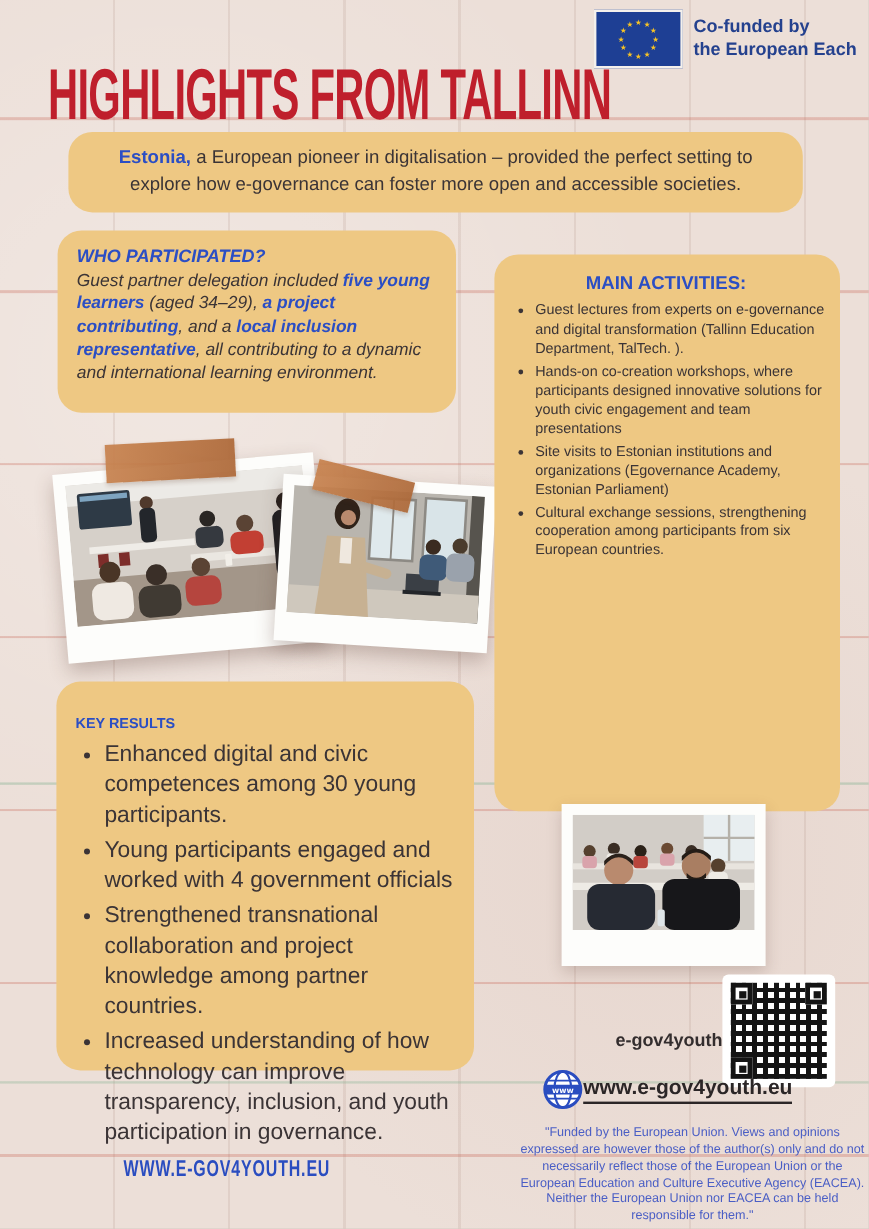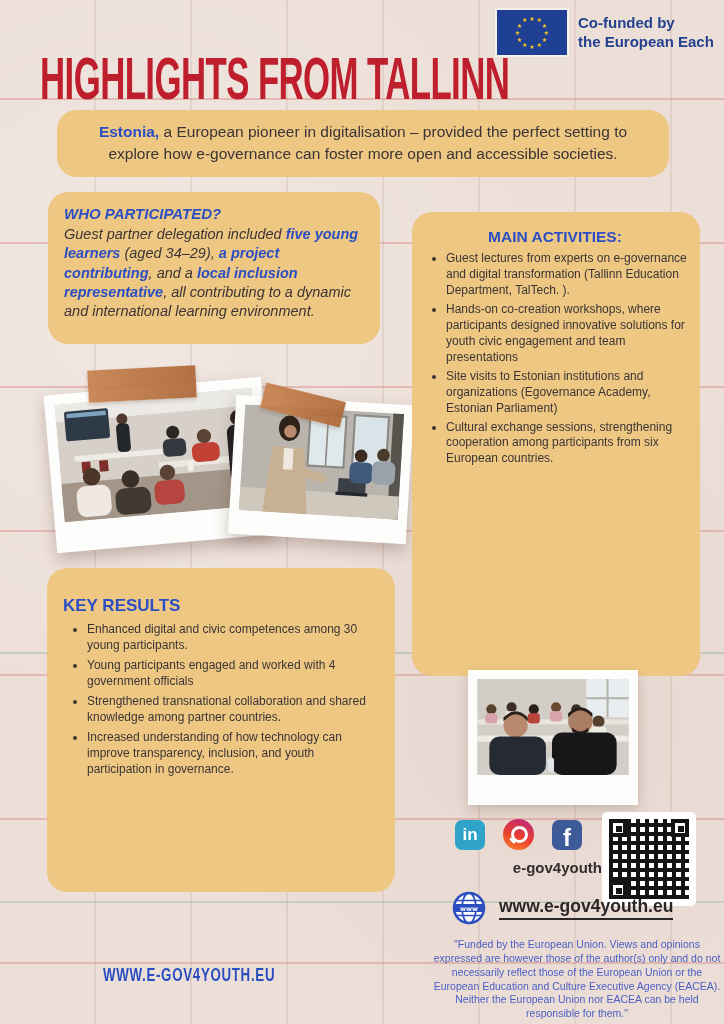--- a/index.html
+++ b/index.html
@@ -31,22 +31,22 @@
     text-align:center;font-size:15.5px;line-height:1.45;}
   .blue-b{color:#2b4ec4;font-weight:700;}
   .who-box{position:absolute;left:48px;top:192px;width:332px;min-height:152px;padding:13px 16px 12px;font-style:italic;}
   .box-heading{color:#2b4ec4;font-weight:700;font-size:15px;margin:0 0 3px;}
   .who-body{font-size:14.5px;line-height:1.33;margin:0;}
   .main-box{position:absolute;left:412px;top:188px;width:288px;height:464px;padding:16px 12px 10px 10px;margin-top:24px;}
   .main-box .box-heading{text-align:center;font-size:15.5px;margin-bottom:5px;}
   .main-box ul{margin:0;padding-left:24px;font-size:12px;line-height:1.33;}
   .main-box li{margin-bottom:3px;}
   .key-box{position:absolute;left:47px;top:568px;width:348px;height:324px;padding:28px 14px 12px 16px;}
-  .key-box .box-heading{font-size:17px;margin-bottom:6px;}
-  .key-box ul{margin:0;padding-left:24px;font-size:12px;line-height:1.33;}
+  .key-box .box-heading{font-size:12px;margin-bottom:6px;}
+  .key-box ul{margin:0;padding-left:24px;font-size:19px;line-height:1.33;}
   .key-box li{margin-bottom:4px;}
   
   .polaroid{position:absolute;background:#fdfdfb;box-shadow:0 7px 16px rgba(90,60,50,.30);}
   .polaroid svg{display:block;}
   .photo1{left:50px;top:386px;padding:10px 10px 30px;transform:rotate(-5deg);}
   .photo2{left:232px;top:400px;padding:9px 9px 24px;transform:rotate(3.5deg);}
   .photo3{left:468px;top:670px;padding:9px 9px 30px;box-shadow:0 5px 12px rgba(90,60,50,.22);}
   .tape{position:absolute;background:linear-gradient(100deg,#c8834f,#ad6838);opacity:.93;
     box-shadow:0 2px 4px rgba(90,50,30,.25);}
   .tape1{left:88px;top:368px;width:108px;height:32px;transform:rotate(-3deg);}
@@ -65,21 +65,21 @@
     font-weight:700;font-size:15px;color:#332d2e;}
   .qr{position:absolute;left:602px;top:812px;width:94px;height:94px;background:#fff;border-radius:5px;
     padding:7px;box-sizing:border-box;}
   .qr-inner{position:relative;width:100%;height:100%;
     background:
       repeating-linear-gradient(90deg,#141414 0 4px,transparent 4px 9px),
       repeating-linear-gradient(0deg,#141414 0 4px,#fff 4px 9px);}
   .finder{position:absolute;width:18px;height:18px;border:4px solid #141414;background:#fff;box-sizing:border-box;}
   .finder::after{content:"";position:absolute;left:3px;top:3px;width:6px;height:6px;background:#141414;}
   .f-tl{left:0;top:0;} .f-tr{right:0;top:0;} .f-bl{left:0;bottom:0;}
-  .web-row{position:absolute;left:452px;top:891px;display:flex;align-items:center;gap:13px;}
+  .web-row{position:absolute;left:452px;top:891px;display:flex;align-items:center;}
   .weblink{font-weight:700;font-size:17.5px;color:#2b2627;border-bottom:2.5px solid #2b2627;padding-bottom:1px;}
   .disclaimer{position:absolute;left:432px;top:938px;width:290px;margin:0;text-align:center;
     font-size:10.5px;line-height:1.32;color:#4a5ec5;}
   .bottom-url{position:absolute;left:103px;top:964px;font-weight:700;font-size:19px;letter-spacing:1px;
     color:#2a4dc0;white-space:nowrap;transform:scaleX(.7);transform-origin:left top;}
 </style>
 </head>
 <body>
 
 <div class="page">
@@ -169,21 +169,21 @@
     </svg>
   </div>
   <span class="tape tape1"></span>
   <span class="tape tape2"></span>
 
   <section class="key-box tan">
     <h2 class="box-heading">KEY RESULTS</h2>
     <ul>
       <li>Enhanced digital and civic competences among 30 young participants.</li>
       <li>Young participants engaged and worked with 4 government officials</li>
-      <li>Strengthened transnational collaboration and shared knowledge among partner countries.</li>
+      <li>Strengthened transnational collaboration and project knowledge among partner countries.</li>
       <li>Increased understanding of how technology can improve transparency, inclusion, and youth participation in governance.</li>
     </ul>
   </section>
 
   <section class="main-box tan">
     <h2 class="box-heading">MAIN ACTIVITIES:</h2>
     <ul>
       <li>Guest lectures from experts on e-governance and digital transformation (Tallinn Education Department, TalTech. ).</li>
       <li>Hands-on co-creation workshops, where participants designed innovative solutions for youth civic engagement and team presentations</li>
       <li>Site visits to Estonian institutions and organizations (Egovernance Academy, Estonian Parliament)</li>
@@ -215,28 +215,20 @@
       <path d="M26 42 Q38 28 50 42 L50 38 Q38 26 26 38 Z" fill="#2a211b"></path>
       <rect x="12" y="57" width="56" height="38" rx="10" fill="#262a33"></rect>
       <circle cx="102" cy="42" r="12" fill="#a97e62"></circle>
       <path d="M90 38 Q102 24 114 38 L114 34 Q102 22 90 34 Z" fill="#241c16"></path>
       <path d="M94 48 Q102 56 110 48 L110 52 Q102 58 94 52 Z" fill="#241c16"></path>
       <rect x="74" y="53" width="64" height="42" rx="10" fill="#17171a"></rect>
       <rect x="70" y="78" width="6" height="14" rx="2" fill="#dfe5e8"></rect>
     </svg>
   </div>
 
-  <div class="social-row">
-    <span class="icon-sq linkedin">in</span>
-    <span class="insta">
-      <span class="lens"></span>
-      <span class="handlebar"></span>
-    </span>
-    <span class="icon-sq facebook">f</span>
-  </div>
   <div class="qr">
     <div class="qr-inner">
       <span class="finder f-tl"></span>
       <span class="finder f-tr"></span>
       <span class="finder f-bl"></span>
     </div>
   </div>
   <div class="handle">e-gov4youth</div>
 
   <div class="web-row">

